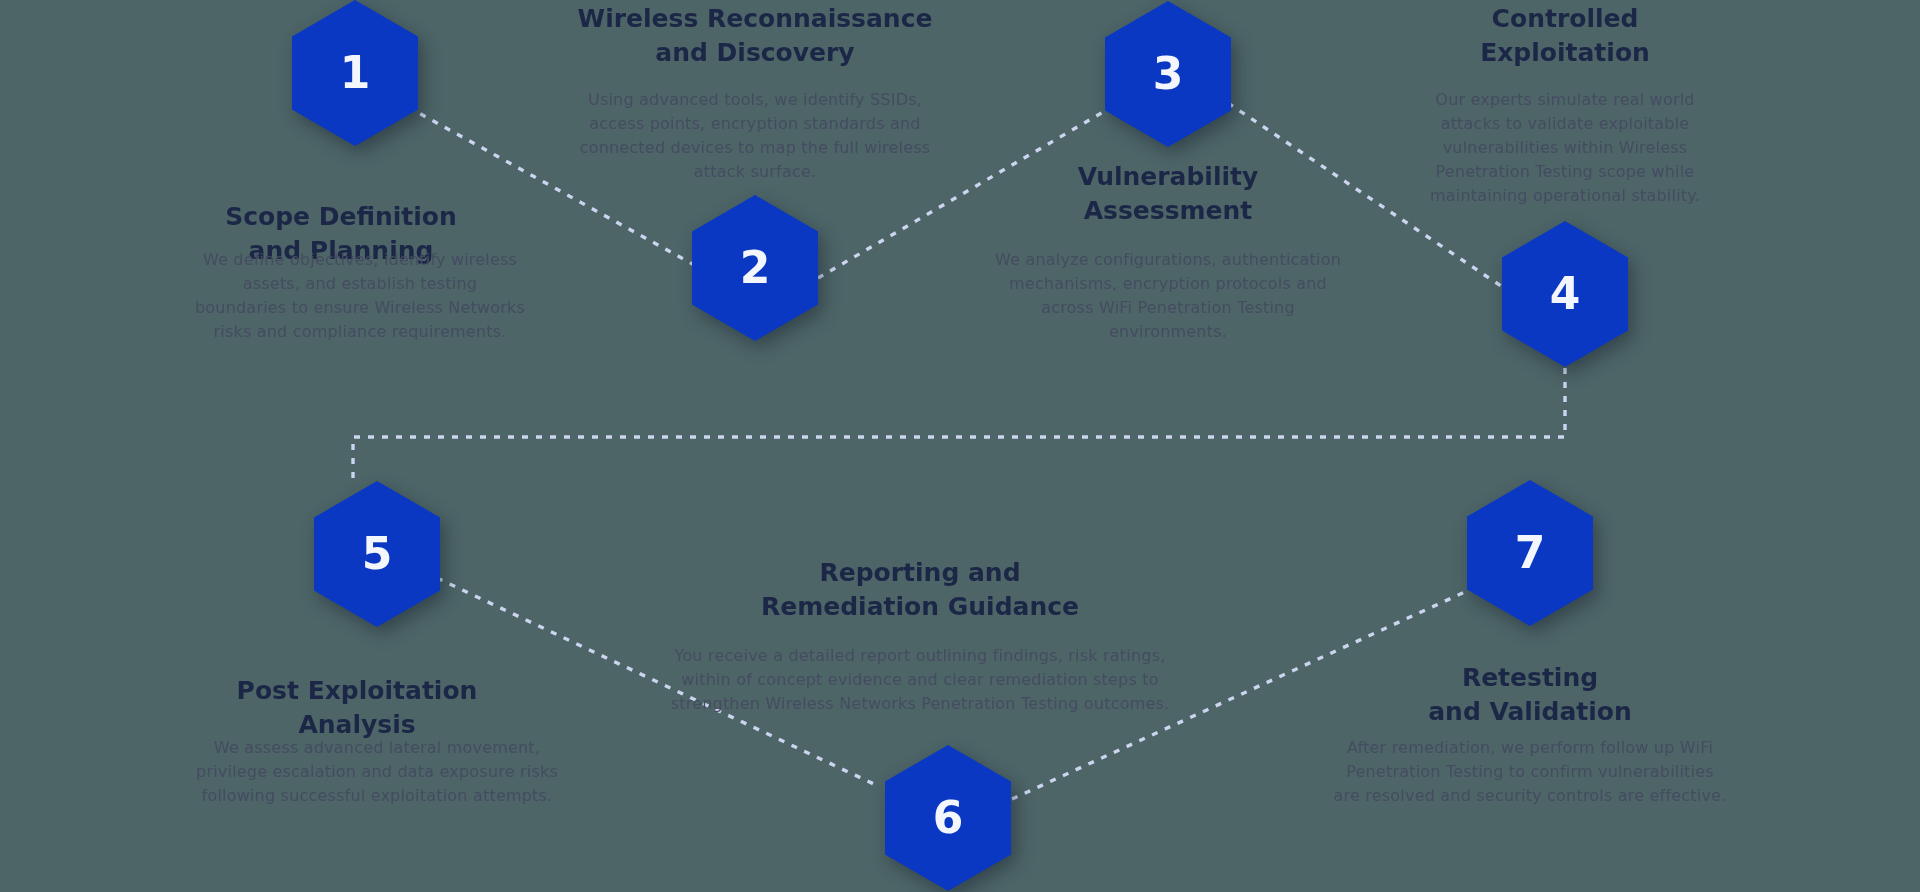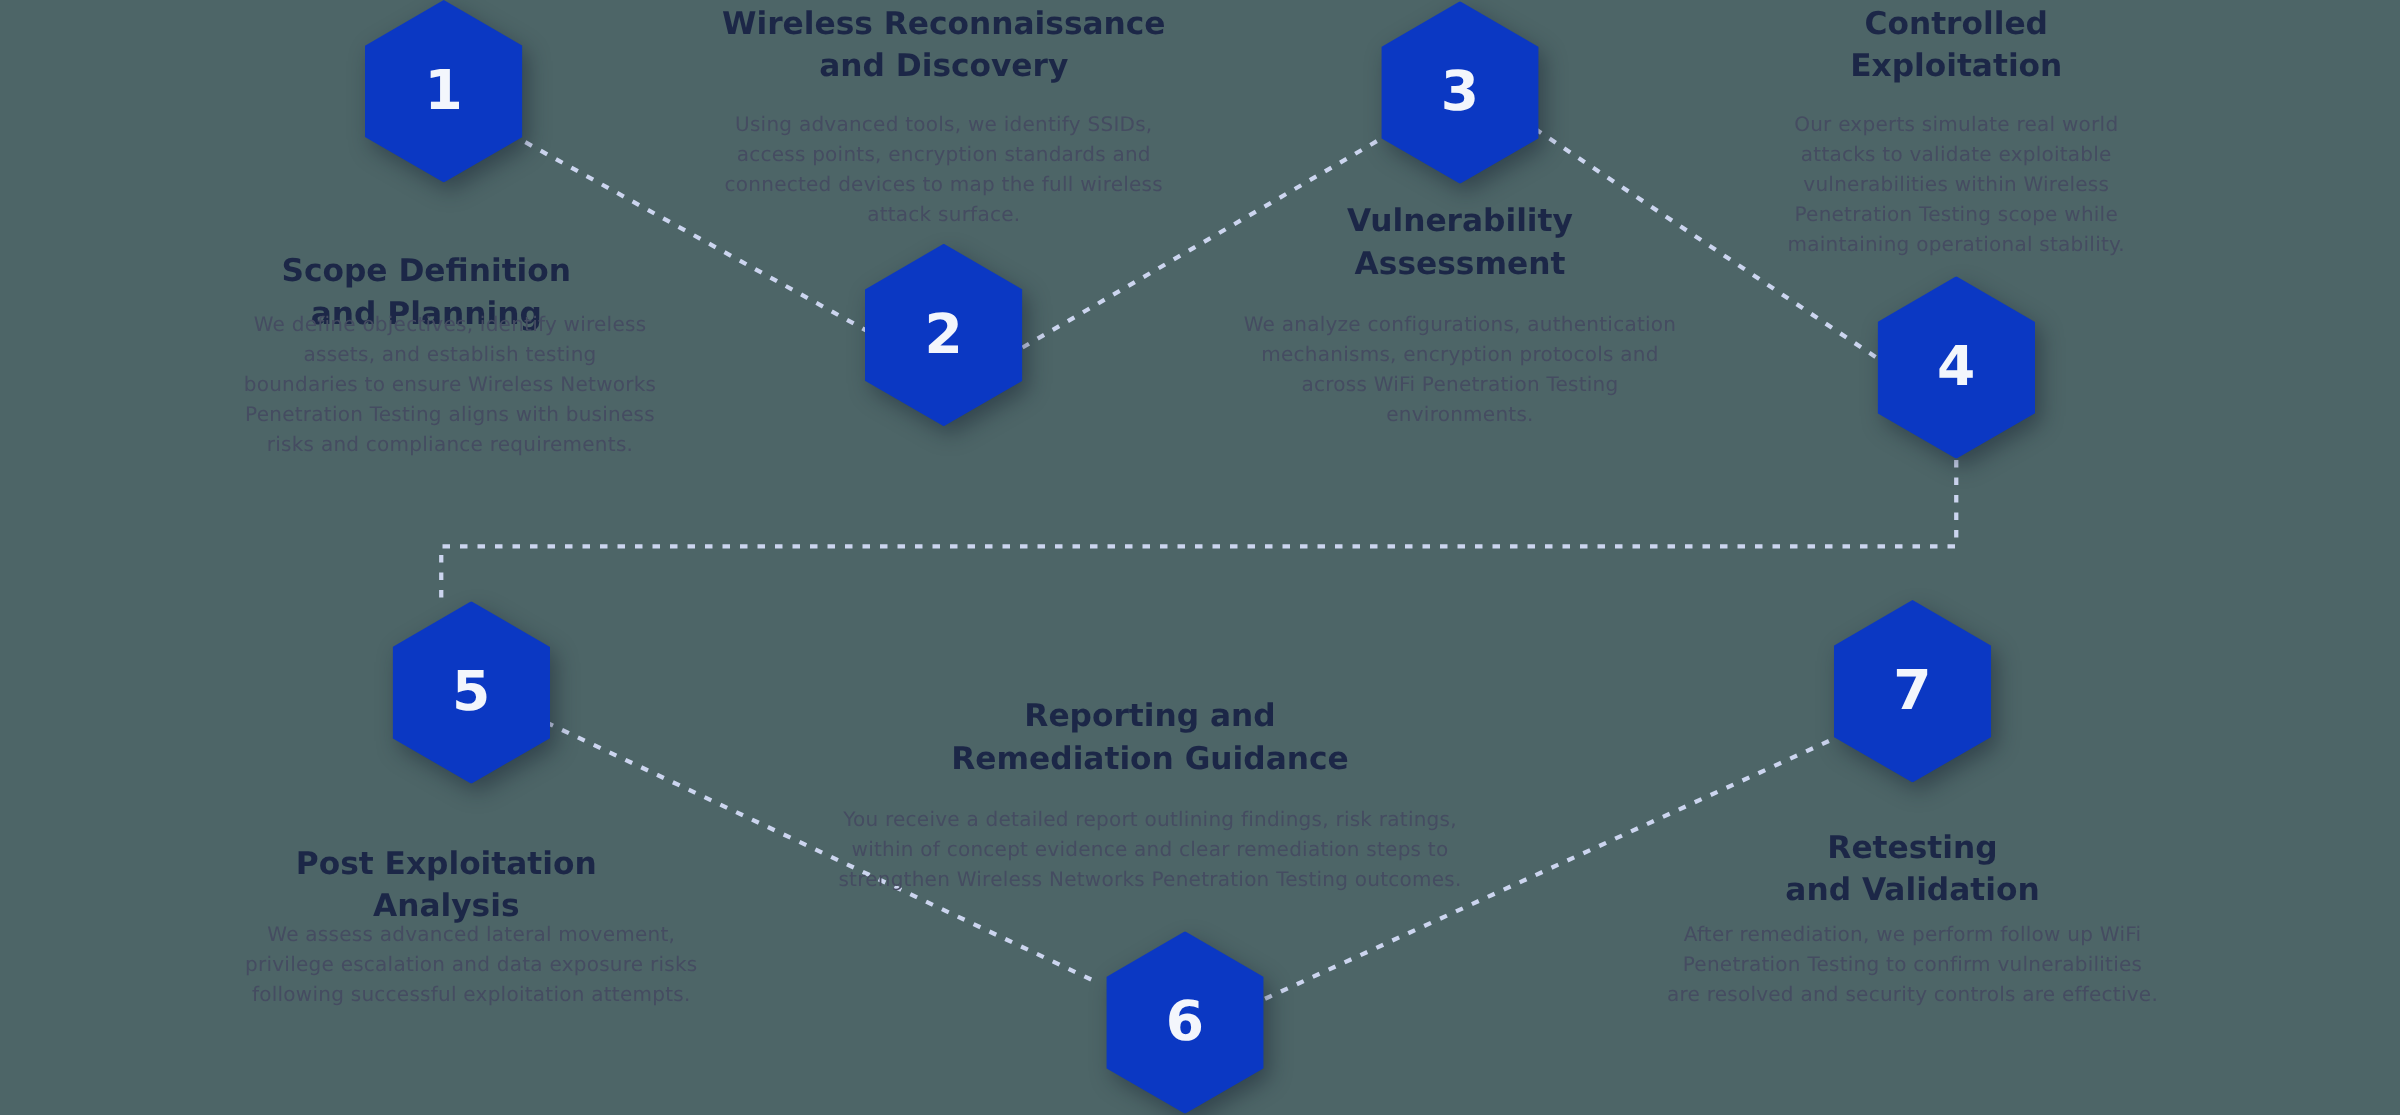--- a/index.html
+++ b/index.html
@@ -110,21 +110,20 @@
     </div>
   </div>
   <h2 class="title title-1">
     <span class="tl">Scope Definition</span>
     <span class="tl">and Planning</span>
   </h2>
   <div class="desc desc-1">
     <span class="dl">We define objectives, identify wireless</span>
     <span class="dl">assets, and establish testing</span>
     <span class="dl">boundaries to ensure Wireless Networks</span>
-    <span class="dl">Penetration Testing aligns with business</span>
     <span class="dl">risks and compliance requirements.</span>
   </div>
 </section>
 
 <section>
   <div class="hexwrap hex-2">
     <div class="hex">
       <span class="num">2</span>
     </div>
   </div>

